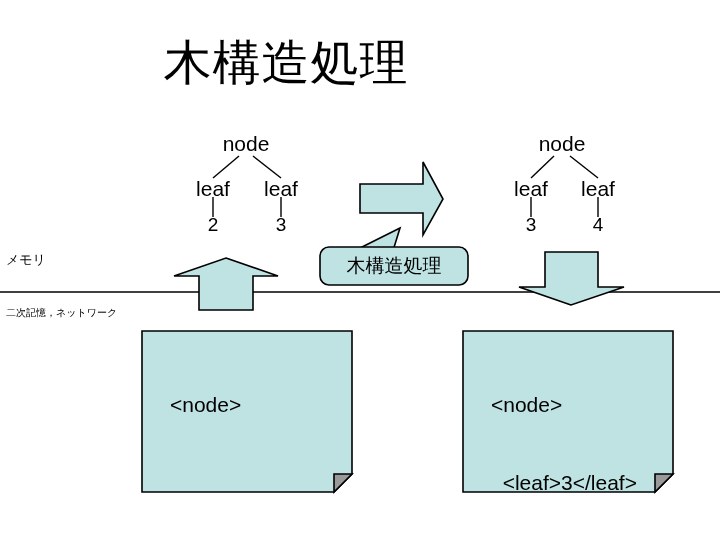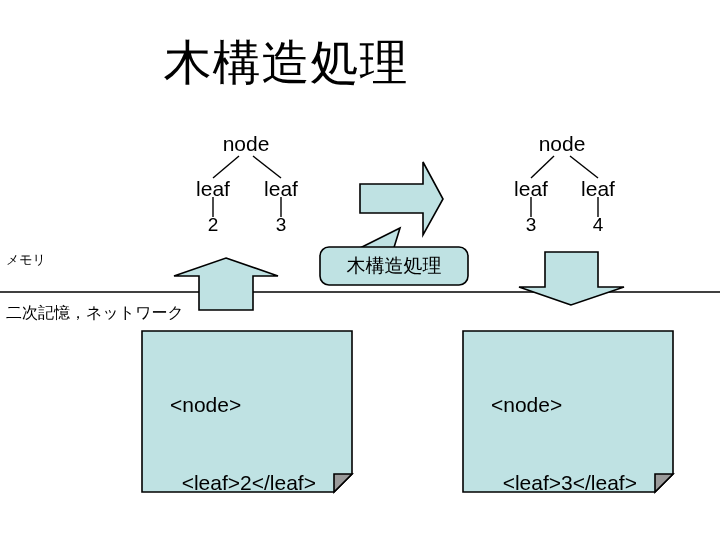--- a/index.html
+++ b/index.html
@@ -66,21 +66,21 @@
     height: 540px;
     overflow: visible;
   }
 
   
   .mem-label {
     font-size: 13px;
     line-height: 16px;
   }
   .store-label {
-    font-size: 16px;
+    font-size: 10px;
     line-height: 15px;
   }
 
   
   .callout-text {
     position: absolute;
     font-size: 19px;
     line-height: 22px;
     white-space: nowrap;
     font-family: "DejaVu Sans", sans-serif;
@@ -156,21 +156,20 @@
   <div class="txt tree-num" style="left:501px; top:214px; width:60px;">3</div>
   <div class="txt tree-num" style="left:568px; top:214px; width:60px;">4</div>
 
   <div class="callout-text" style="left:320px; top:254px; width:148px; text-align:center;">木構造処理</div>
 
   <div class="txt jp mem-label" style="left:6px; top:252px;">メモリ</div>
   <div class="txt jp store-label" style="left:6px; top:305px;">二次記憶，ネットワーク</div>
 
   <div class="codebox-text" style="left:150px; top:340px;">
     <div>&lt;node&gt;</div>
-    <div>  &lt;leaf&gt;2&lt;/leaf&gt;</div>
     
     
   </div>
 
   <div class="codebox-text" style="left:471px; top:340px;">
     <div>&lt;node&gt;</div>
     <div>  &lt;leaf&gt;3&lt;/leaf&gt;</div>
     
     
   </div>

